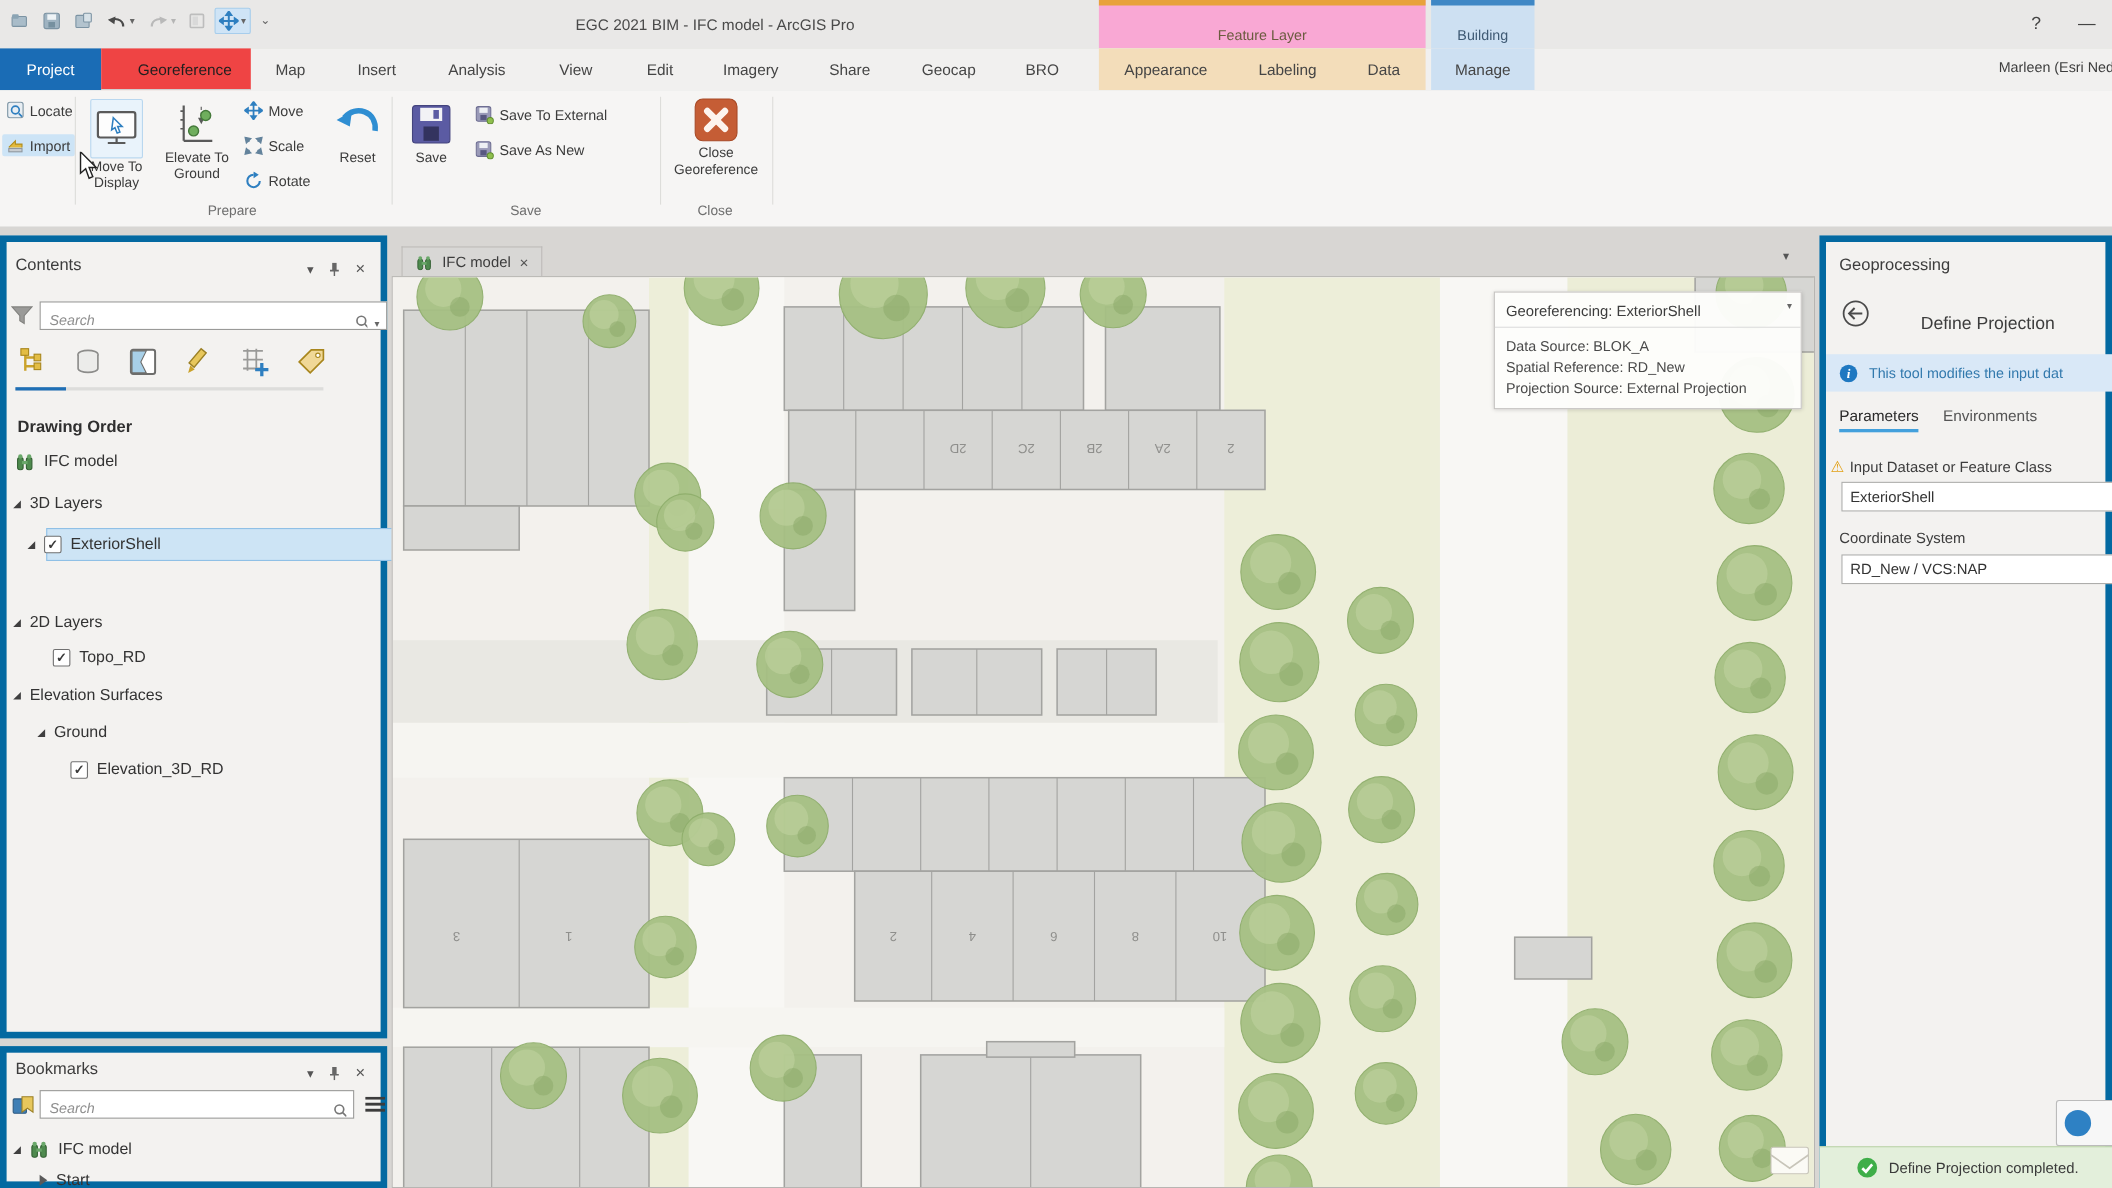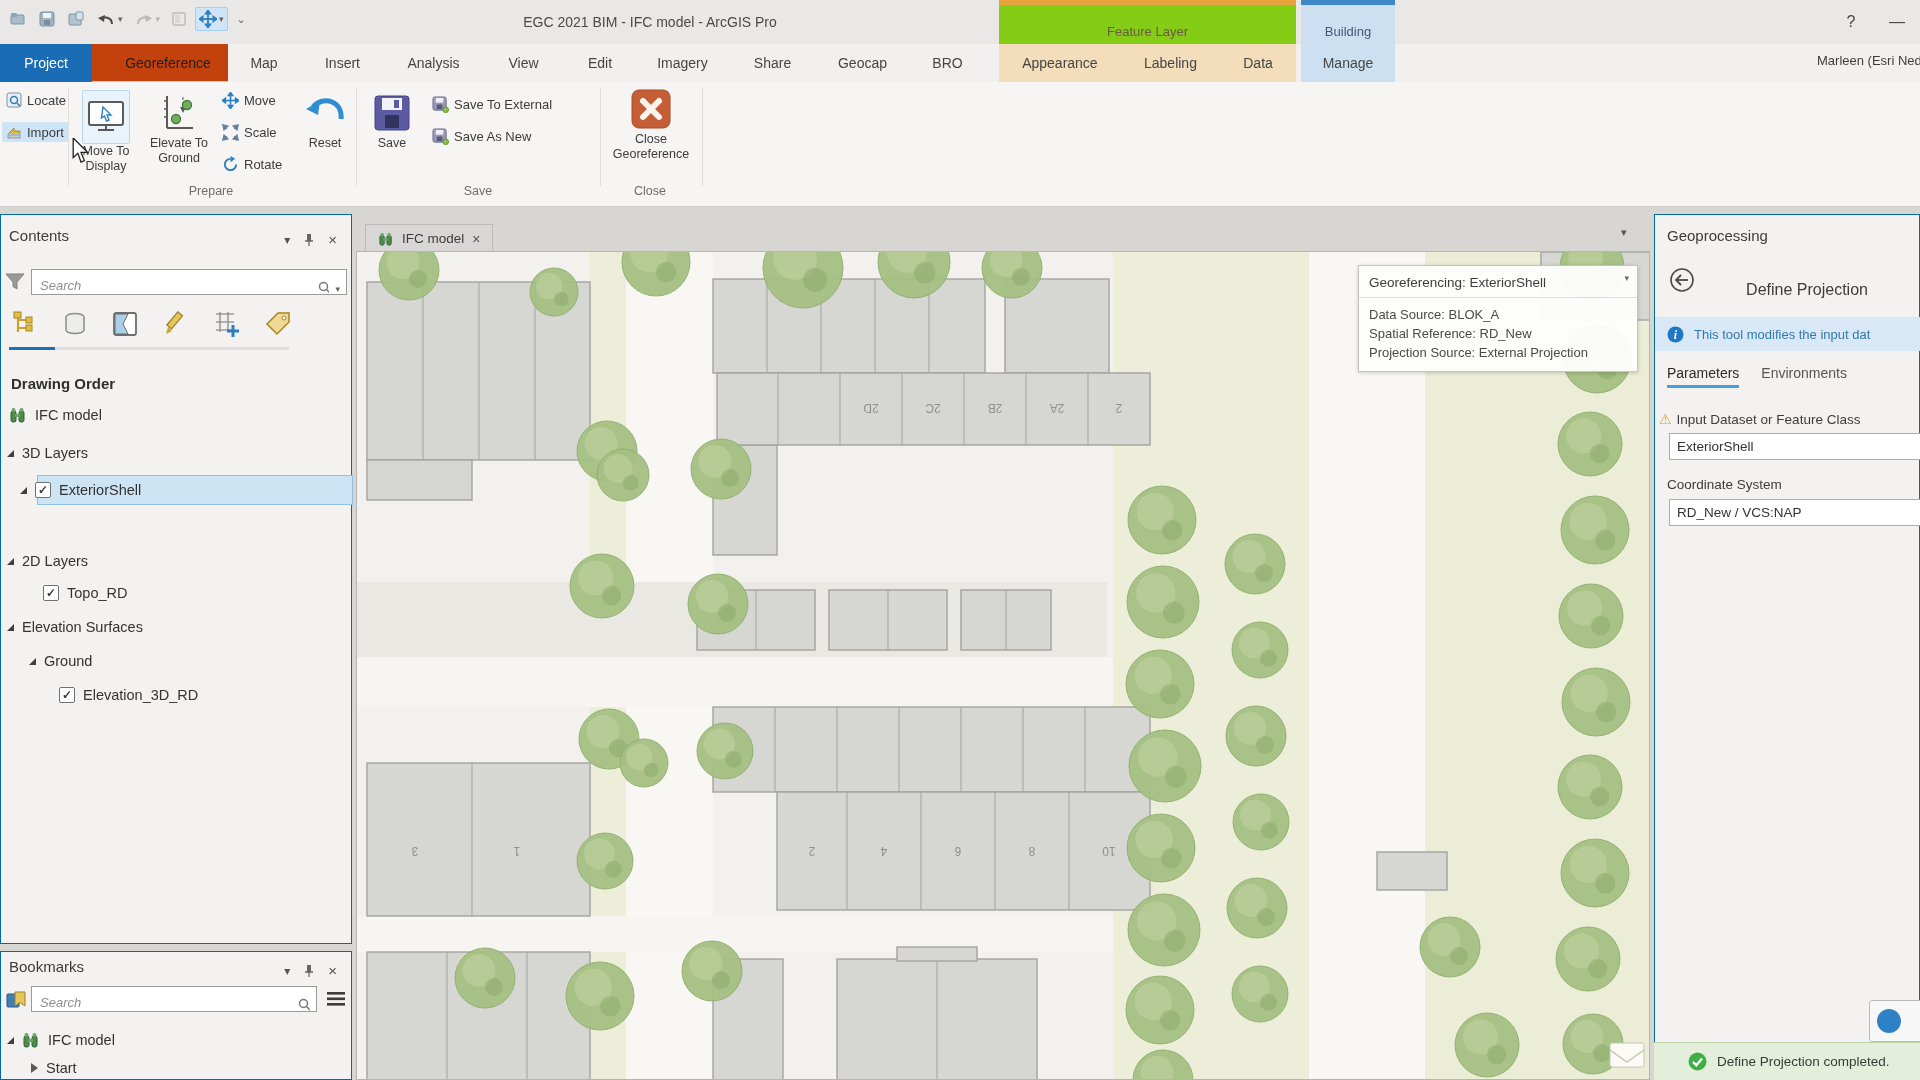--- a/index.html
+++ b/index.html
@@ -11,31 +11,31 @@
   .titlebar{position:absolute;left:0;top:0;width:1920px;height:44px;background:#e9e8e7;}
   .qat{position:absolute;left:6px;top:7px;display:flex;align-items:center;gap:5px;}
   .qbtn{display:flex;align-items:center;gap:2px;padding:2px 3px;border-radius:2px;}
   .qbtn.hl{background:#cfe4f6;border:1px solid #a7cdec;}
   .caret{font-size:9px;color:#666;line-height:1;}
   .caret.dis{color:#b5b5b5;}
   .apptitle{position:absolute;left:300px;top:0;width:700px;height:44px;display:flex;align-items:center;justify-content:center;
             font-size:14px;color:#4a4a4a;}
   .ctxhead{position:absolute;top:0;height:44px;display:flex;align-items:flex-end;justify-content:center;
            font-size:13px;color:#6b5b3f;padding-bottom:5px;box-sizing:border-box;}
-  .ctxhead.fl{left:999px;width:297px;background:#84cc16;border-top:5px solid #e8a23b;}
+  .ctxhead.fl{left:999px;width:297px;background:#f9a8d4;border-top:5px solid #e8a23b;}
   .ctxhead.bld{left:1301px;width:94px;background:#cde0f2;border-top:5px solid #3f87c5;color:#3f5a74;}
   .wincontrols{position:absolute;right:0;top:0;height:44px;display:flex;align-items:center;}
   .winbtn{width:46px;text-align:center;font-size:16px;color:#444;}
 
   
   .tabrow{position:absolute;left:0;top:44px;width:1920px;height:38px;background:#f1f0ef;}
   .tab{position:absolute;top:0;height:38px;display:flex;align-items:center;justify-content:center;
        font-size:14px;color:#454545;box-sizing:border-box;}
   .tab.project{background:#1a6cb5;color:#fff;}
-  .tab.active{background:#c2410c;color:#1f1f1f;box-shadow:0 -1px 0 #d0d0d0 inset;padding-left:16px;}
+  .tab.active{background:#ef4444;color:#1f1f1f;box-shadow:0 -1px 0 #d0d0d0 inset;padding-left:16px;}
   .ctxtabs{position:absolute;top:0;height:38px;display:flex;align-items:center;justify-content:space-around;box-sizing:border-box;}
   .ctxtabs.fl{left:999px;width:297px;background:#f3ddba;}
   .ctxtabs.bld{left:1301px;width:94px;background:#cde0f2;}
   .ctxtabs .tab{position:static;height:38px;padding:0 6px;background:transparent;}
   .cmdsearch{position:absolute;left:1462px;top:6px;width:332px;height:27px;background:#fafafa;border:1px solid #dcdcdc;
              border-radius:2px;display:flex;align-items:center;padding:0 8px;box-sizing:border-box;gap:7px;}
   .cmdsearch input{border:none;outline:none;background:transparent;font-size:13px;width:100%;font-family:"Liberation Sans",sans-serif;}
   input::placeholder{font-style:italic;color:#8e8e8e;}
   .userchip{position:absolute;left:1812px;top:9px;width:120px;display:flex;align-items:center;gap:5px;
             font-size:13px;color:#3d3d3d;white-space:nowrap;overflow:hidden;}
@@ -44,21 +44,21 @@
   .ribbon{position:absolute;left:0;top:82px;width:1920px;height:124px;background:#f6f5f4;border-bottom:1px solid #cfcdcb;}
   .rsep{position:absolute;top:6px;width:1px;height:98px;background:#ddddda;}
   .grouplabel{position:absolute;top:102px;font-size:12.5px;color:#6e6e6e;text-align:center;}
   .smallbtn{position:absolute;display:flex;align-items:center;gap:5px;font-size:13px;color:#3c3c3c;padding:2px 4px;border-radius:2px;}
   .smallbtn.hl{background:#cde4f6;}
   .bigbtn{position:absolute;display:flex;flex-direction:column;align-items:center;font-size:12.5px;color:#3c3c3c;line-height:1.2;text-align:center;}
   .bigbtn .iconbox{height:46px;display:flex;align-items:center;justify-content:center;}
   .iconframe{border:1px solid #b9d7ef;background:#e9f3fb;border-radius:2px;padding:3px;}
 
   
-  .panel{position:absolute;background:#f3f2f0;border:1px solid #0369a1;box-sizing:border-box;padding-left:24px;}
+  .panel{position:absolute;background:#f3f2f0;border:6px solid #0369a1;box-sizing:border-box;padding-left:24px;}
   .paneltitle{font-size:15px;color:#3c3c3c;}
   .panelicons{position:absolute;display:flex;gap:14px;align-items:center;color:#555;font-size:12px;}
   .searchbox{display:flex;align-items:flex-end;background:#fff;border:1px solid #9a9a98;height:26px;box-sizing:border-box;
              padding:0 6px;gap:6px;}
   .searchbox input{border:none;outline:none;width:100%;font-size:13px;background:transparent;font-family:"Liberation Sans",sans-serif;}
 
   .tri-exp{width:0;height:0;border-left:7px solid transparent;border-bottom:7px solid #3f3f3f;display:inline-block;}
   .tri-col{width:0;height:0;border-top:5px solid transparent;border-bottom:5px solid transparent;border-left:7px solid #5a5a5a;display:inline-block;}
   .checkbox{width:16px;height:16px;background:#fff;border:1px solid #707070;border-radius:2px;display:inline-flex;
             align-items:center;justify-content:center;font-size:12px;color:#3a3a3a;font-weight:bold;box-sizing:border-box;}

